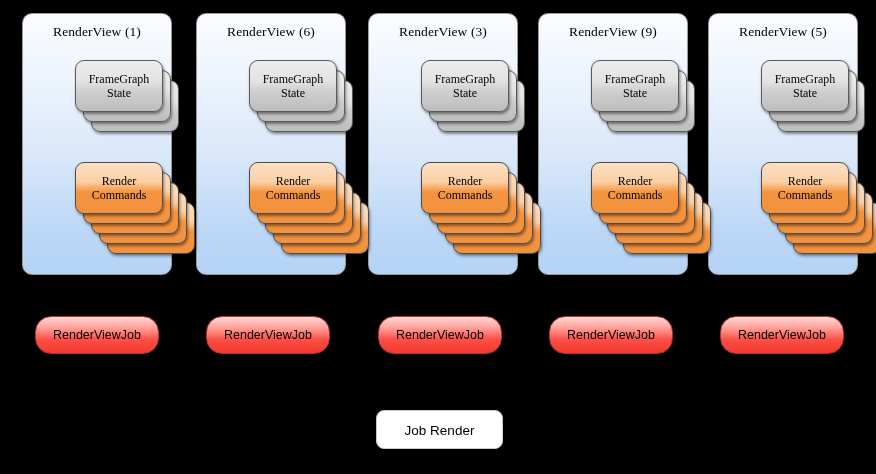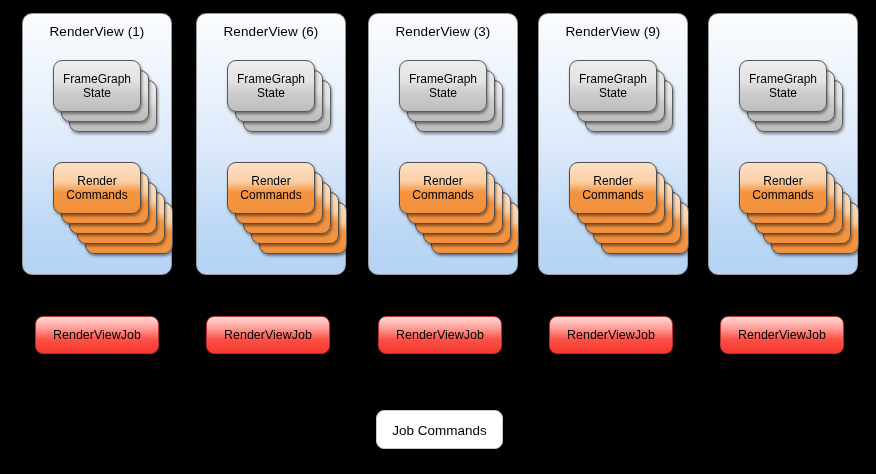--- a/index.html
+++ b/index.html
@@ -28,20 +28,21 @@
   .rv-panel {
     position: absolute;
     top: 13px;
     width: 150px;
     height: 262px;
     border: 1px solid #9a9a9a;
     border-radius: 10px;
     background: linear-gradient(to bottom, #fbfcfe 0%, #f2f7fd 16%, #dce9fa 52%, #bdd8f6 82%, #b4d3f5 100%);
     box-shadow: 2px 3px 5px rgba(0,0,0,0.55);
     box-sizing: border-box;
+    font-family: Liberation Serif, serif;
   }
   .rv-title {
     position: absolute;
     top: 10px;
     left: 0;
     width: 100%;
     text-align: center;
     font-size: 13.5px;
     color: #000000;
     letter-spacing: 0.1px;
@@ -52,20 +53,21 @@
     position: absolute;
   }
   .card {
     position: absolute;
     width: 88px;
     height: 52px;
     border: 1px solid #555555;
     border-radius: 9px;
     box-sizing: border-box;
     box-shadow: 1px 2px 3px rgba(0,0,0,0.45);
+    margin-left: 22px;
   }
   .card .card-label {
     position: absolute;
     left: 0;
     top: 50%;
     transform: translateY(-50%);
     width: 100%;
     text-align: center;
     font-size: 12px;
     line-height: 14px;
@@ -85,21 +87,21 @@
   .fg-stack { left: 30px; top: 46px; width: 112px; height: 76px; }
   .rc-stack { left: 30px; top: 148px; width: 128px; height: 100px; }
 
   
   .job-pill {
     position: absolute;
     top: 316px;
     width: 124px;
     height: 38px;
     border: 1px solid #b33030;
-    border-radius: 8px;
+    border-radius: 16px;
     background: linear-gradient(to bottom, #ffd9d6 0%, #ff9d95 32%, #fb5148 62%, #f6372d 100%);
     box-shadow: 2px 3px 5px rgba(0,0,0,0.55);
     box-sizing: border-box;
   }
   .job-pill .job-label {
     position: absolute;
     left: 0;
     top: 50%;
     transform: translateY(-50%);
     width: 100%;
@@ -227,20 +229,21 @@
         <div class="card orange" style="left: 0px; top: 0px; z-index: 100;">
           <span class="card-label">Render
 Commands</span>
         </div>
       </div>
     </div>
     <div class="job-pill" style="left: 549px;">
       <span class="job-label">RenderViewJob</span>
     </div>
     <div class="rv-panel" style="left: 708px;">
+      <div class="rv-title">RenderView (5)</div>
       <div class="stack fg-stack">
         <div class="card gray" style="left: 16px; top: 20px; z-index: 98;"></div>
         <div class="card gray" style="left: 8px; top: 10px; z-index: 99;"></div>
         <div class="card gray" style="left: 0px; top: 0px; z-index: 100;">
           <span class="card-label">FrameGraph
 State</span>
         </div>
       </div>
       <div class="stack rc-stack">
         <div class="card orange" style="left: 32px; top: 40px; z-index: 96;"></div>
@@ -250,15 +253,15 @@
         <div class="card orange" style="left: 0px; top: 0px; z-index: 100;">
           <span class="card-label">Render
 Commands</span>
         </div>
       </div>
     </div>
     <div class="job-pill" style="left: 720px;">
       <span class="job-label">RenderViewJob</span>
     </div>
     <div id="job-manager">
-      <span class="jm-label">Job Commands</span>
+      <span class="jm-label">Job Render</span>
     </div>
   </div>
 
 </body></html>

